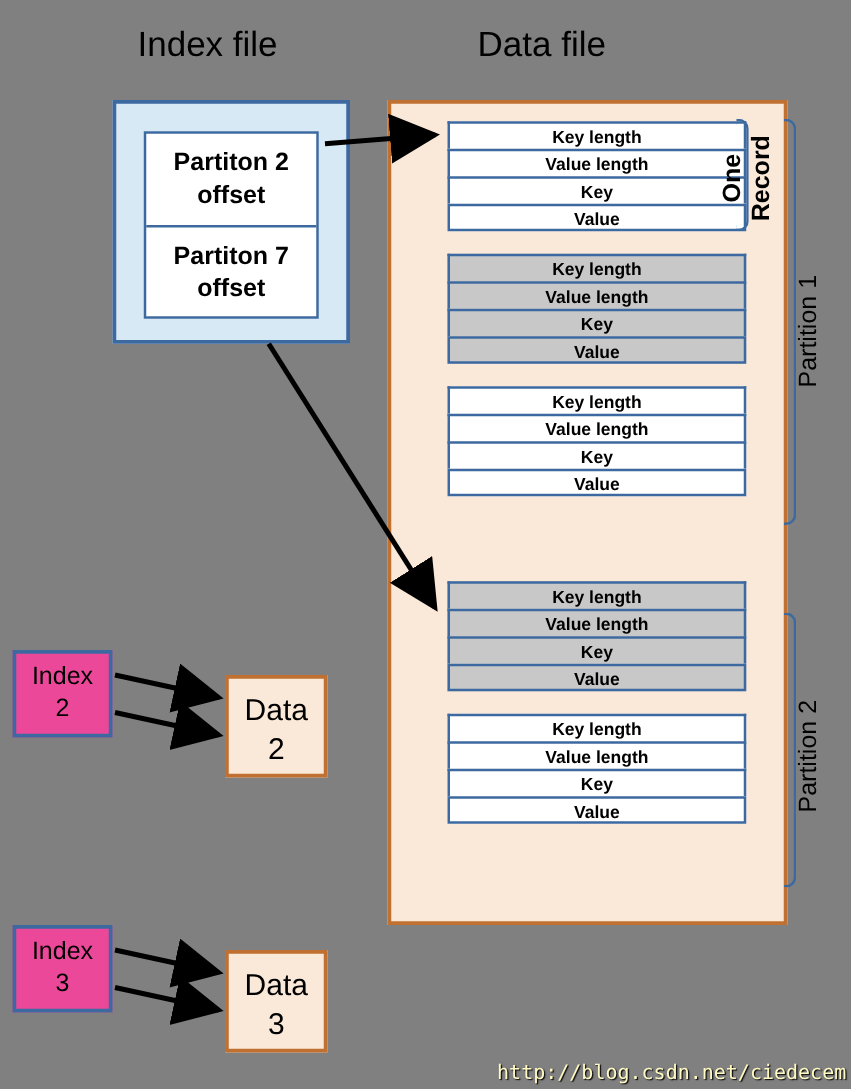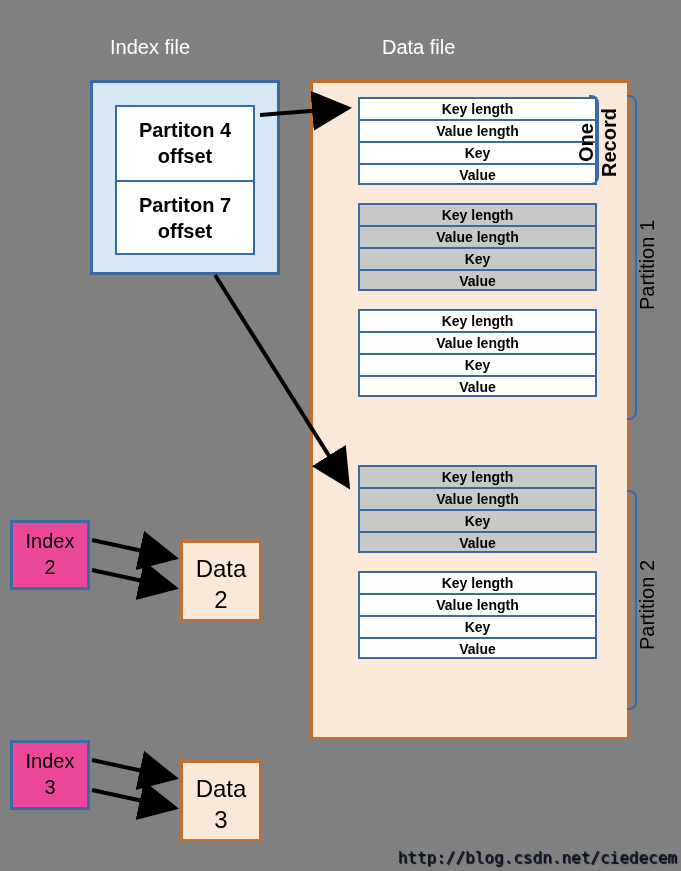--- a/index.html
+++ b/index.html
@@ -6,24 +6,23 @@
   body {
     width: 681px;
     height: 871px;
     background: #808080;
     font-family: Arial, sans-serif;
     position: relative;
     overflow: hidden;
   }
   .title {
     position: absolute;
-    font-size: 20px;
-    color: #ffffff;
+    font-size: 28px;
+    color: #000000;
     font-weight: normal;
-    margin-top: 16px;
   }
   .index-file-title { left: 110px; top: 20px; }
   .data-file-title { left: 382px; top: 20px; }
 
   
   .index-main {
     position: absolute;
     left: 90px; top: 80px;
     width: 190px; height: 195px;
     background: #d6e9f5;
@@ -128,36 +127,36 @@
   svg.arrows {
     position: absolute;
     left: 0; top: 0;
     width: 681px; height: 871px;
     pointer-events: none;
   }
 
   .watermark {
     position: absolute;
     right: 4px; bottom: 4px;
-    color: #0f172a;
+    color: #fef9c3;
     font-family: monospace;
     font-size: 16px;
     text-shadow: 1px 1px 1px #000;
   }
 </style>
 </head>
 <body>
 
 <div class="title index-file-title">Index file</div>
 <div class="title data-file-title">Data file</div>
 
 <div class="index-main">
   <div class="index-inner">
     <div class="offset-cell">
-      <span>Partiton 4</span><br>
+      <span>Partiton 2</span><br>
       <span>offset</span>
     </div>
     <div class="offset-cell">
       <span>Partiton 7</span><br>
       <span>offset</span>
     </div>
   </div>
 </div>
 
 <div class="idx-box idx2">

